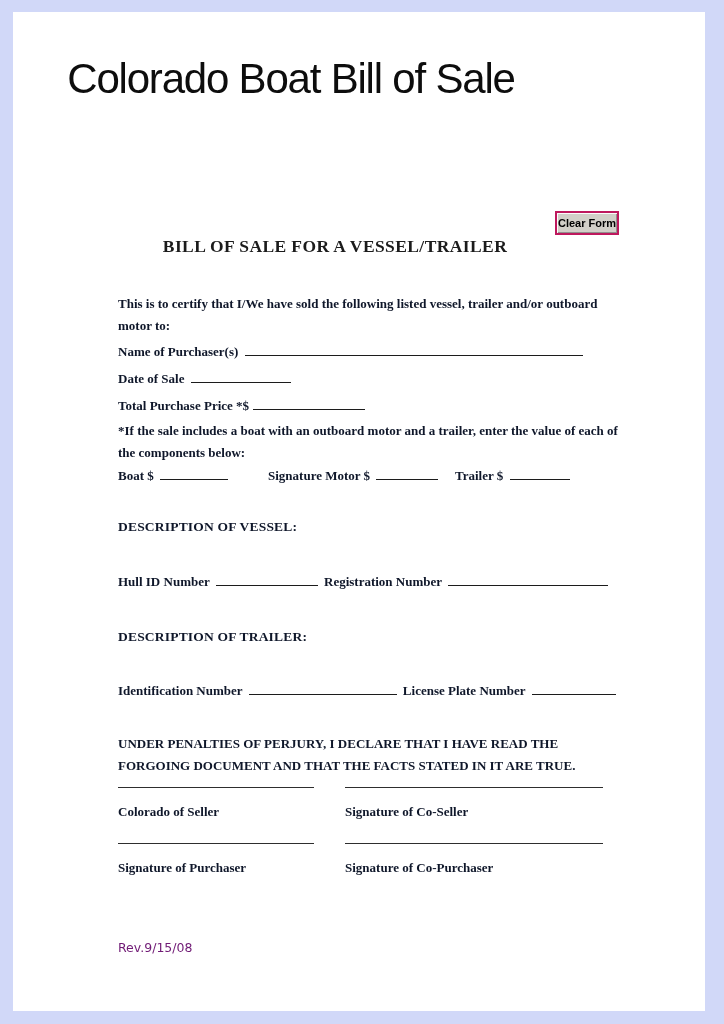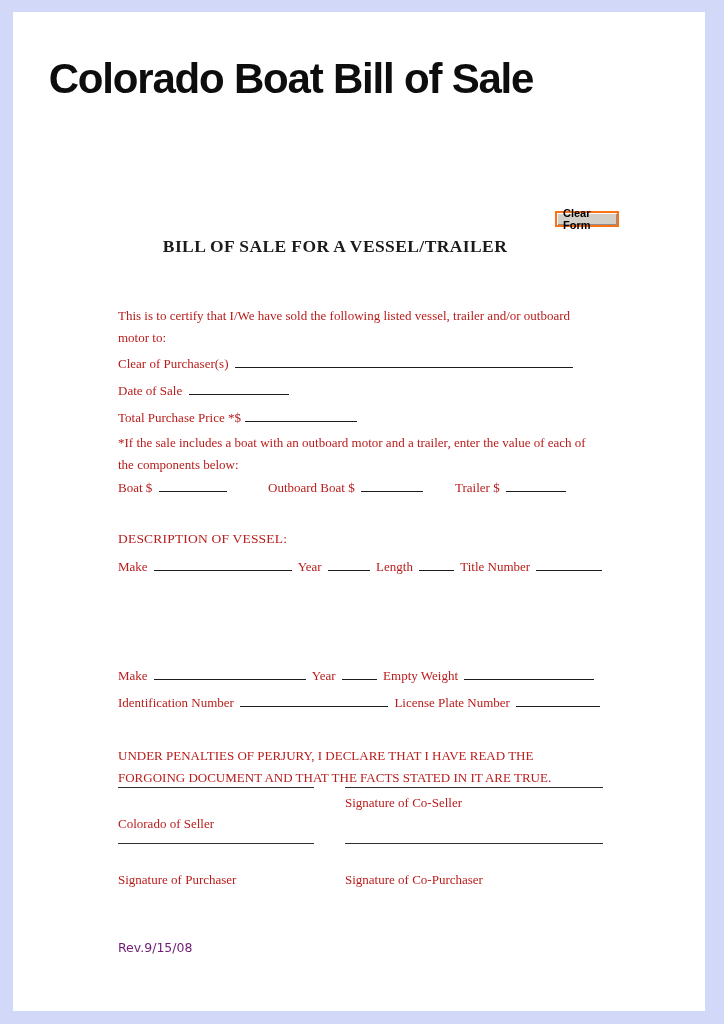--- a/index.html
+++ b/index.html
@@ -14,47 +14,46 @@
   .screen{position:absolute;left:0;top:0;width:724px;height:1024px;}
   .sheet{
     position:absolute;left:13px;top:12px;width:692px;height:999px;
     background:#ffffff;
   }
   
   .doc-title{
     position:absolute;left:0;top:48px;width:582px;
     text-align:center;
     font-family:"Liberation Sans", sans-serif;
-    font-weight:bold;
+    font-weight:normal;
     font-size:42px;line-height:62px;
     letter-spacing:-1.2px;
     color:#0d0d0d;
   }
   
   .clear-btn{
-    position:absolute;left:555px;top:211px;width:64px;height:16px;
+    position:absolute;left:555px;top:211px;width:64px;height:24px;
     background:#d2cfc8;
-    border:2px solid #f97316;
+    border:2px solid #be185d;
     box-shadow:inset 1px 1px 0 rgba(255,255,255,.9), inset -1px -1px 0 rgba(110,110,110,.65);
     display:flex;align-items:center;justify-content:center;
     font-family:"Liberation Sans", sans-serif;
     font-weight:bold;font-size:11px;color:#000;
     box-sizing:border-box;
     cursor:pointer;
-    padding-left:6px;
   }
   
   .form-heading{
     position:absolute;left:0;top:236px;width:670px;text-align:center;
     font-weight:bold;font-size:17.5px;letter-spacing:.4px;color:#1b1b1b;
   }
   .row{
     position:absolute;left:118px;
-    font-weight:normal;font-size:13px;line-height:17px;
-    white-space:nowrap;color:#b91c1c;margin-top:12px;
+    font-weight:bold;font-size:13px;line-height:17px;
+    white-space:nowrap;color:#0f172a;
   }
   .section-heading{font-size:13.5px;letter-spacing:.2px;}
   .fill{
     display:inline-block;height:13px;
     border-bottom:1.5px solid #1c1c1c;
     margin:0 3px;
   }
   .fill.tight{margin-left:1px;}
   .grp{position:absolute;top:0;white-space:nowrap;}
   .sigline{
@@ -77,21 +76,21 @@
   </div>
 
   <div class="clear-btn">Clear Form</div>
 
   <div class="form-heading">BILL OF SALE FOR A VESSEL/TRAILER</div>
 
   <div class="row" style="top:295px;">This is to certify that I/We have sold the following listed vessel, trailer and/or outboard</div>
   <div class="row" style="top:317px;">motor to:</div>
 
   <div class="row" style="top:342px;">
-    <span>Clear of Purchaser(s)</span>
+    <span>Name of Purchaser(s)</span>
     <span class="fill" style="width:338px;"></span>
   </div>
 
   <div class="row" style="top:396px;">
     <span>Total Purchase Price *$</span>
     <span class="fill tight" style="width:112px;"></span>
   </div>
 
   <div class="row" style="top:369px;">
     <span>Date of Sale</span>
@@ -100,67 +99,56 @@
 
   <div class="row" style="top:422px;">*If the sale includes a boat with an outboard motor and a trailer, enter the value of each of</div>
   <div class="row" style="top:444px;">the components below:</div>
 
   <div class="row" style="top:466px;width:500px;">
     <span class="grp" style="left:0;">
       <span>Boat $</span>
       <span class="fill" style="width:68px;"></span>
     </span>
     <span class="grp" style="left:150px;">
-      <span>Outboard Boat $</span>
+      <span>Signature Motor $</span>
       <span class="fill" style="width:62px;"></span>
     </span>
     <span class="grp" style="left:337px;">
       <span>Trailer $</span>
       <span class="fill" style="width:60px;"></span>
     </span>
   </div>
 
   <div class="row section-heading" style="top:518px;text-align:center;">DESCRIPTION OF VESSEL:</div>
 
-  <div class="row" style="top:545px;">
-    <span>Make</span>
-    <span class="fill" style="width:138px;"></span>
-    <span>Year</span>
-    <span class="fill" style="width:42px;"></span>
-    <span>Length</span>
-    <span class="fill" style="width:35px;"></span>
-    <span>Title Number</span>
-    <span class="fill" style="width:66px;"></span>
+
+  <div class="row" style="top:572px;">
+    <span>Hull ID Number</span>
+    <span class="fill" style="width:102px;"></span>
+    <span>Registration Number</span>
+    <span class="fill" style="width:160px;"></span>
   </div>
 
+  <div class="row section-heading" style="top:628px;">DESCRIPTION OF TRAILER:</div>
 
-
-  <div class="row" style="top:654px;">
-    <span>Make</span>
-    <span class="fill" style="width:152px;"></span>
-    <span>Year</span>
-    <span class="fill" style="width:35px;"></span>
-    <span>Empty Weight</span>
-    <span class="fill" style="width:130px;"></span>
-  </div>
 
   <div class="row" style="top:681px;">
     <span>Identification Number</span>
     <span class="fill" style="width:148px;"></span>
     <span>License Plate Number</span>
     <span class="fill" style="width:84px;"></span>
   </div>
 
   <div class="row" style="top:735px;">UNDER PENALTIES OF PERJURY, I DECLARE THAT I HAVE READ THE</div>
   <div class="row" style="top:757px;text-align:center;">FORGOING DOCUMENT AND THAT THE FACTS STATED IN IT ARE TRUE.</div>
 
   <div class="sigline" style="left:118px;top:787px;width:196px;"></div>
   <div class="sigline" style="left:345px;top:787px;width:258px;"></div>
   <div class="row" style="top:803px;">Colorado of Seller</div>
-  <div class="row" style="top:782px;left:345px;text-align:center;">Signature of Co-Seller</div>
+  <div class="row" style="top:803px;left:345px;text-align:center;">Signature of Co-Seller</div>
 
   <div class="sigline" style="left:118px;top:843px;width:196px;"></div>
   <div class="sigline" style="left:345px;top:843px;width:258px;"></div>
   <div class="row" style="top:859px;">Signature of Purchaser</div>
   <div class="row" style="top:859px;left:345px;">Signature of Co-Purchaser</div>
 
   <div class="rev">Rev.9/15/08</div>
 </div>
 
 </body></html>

